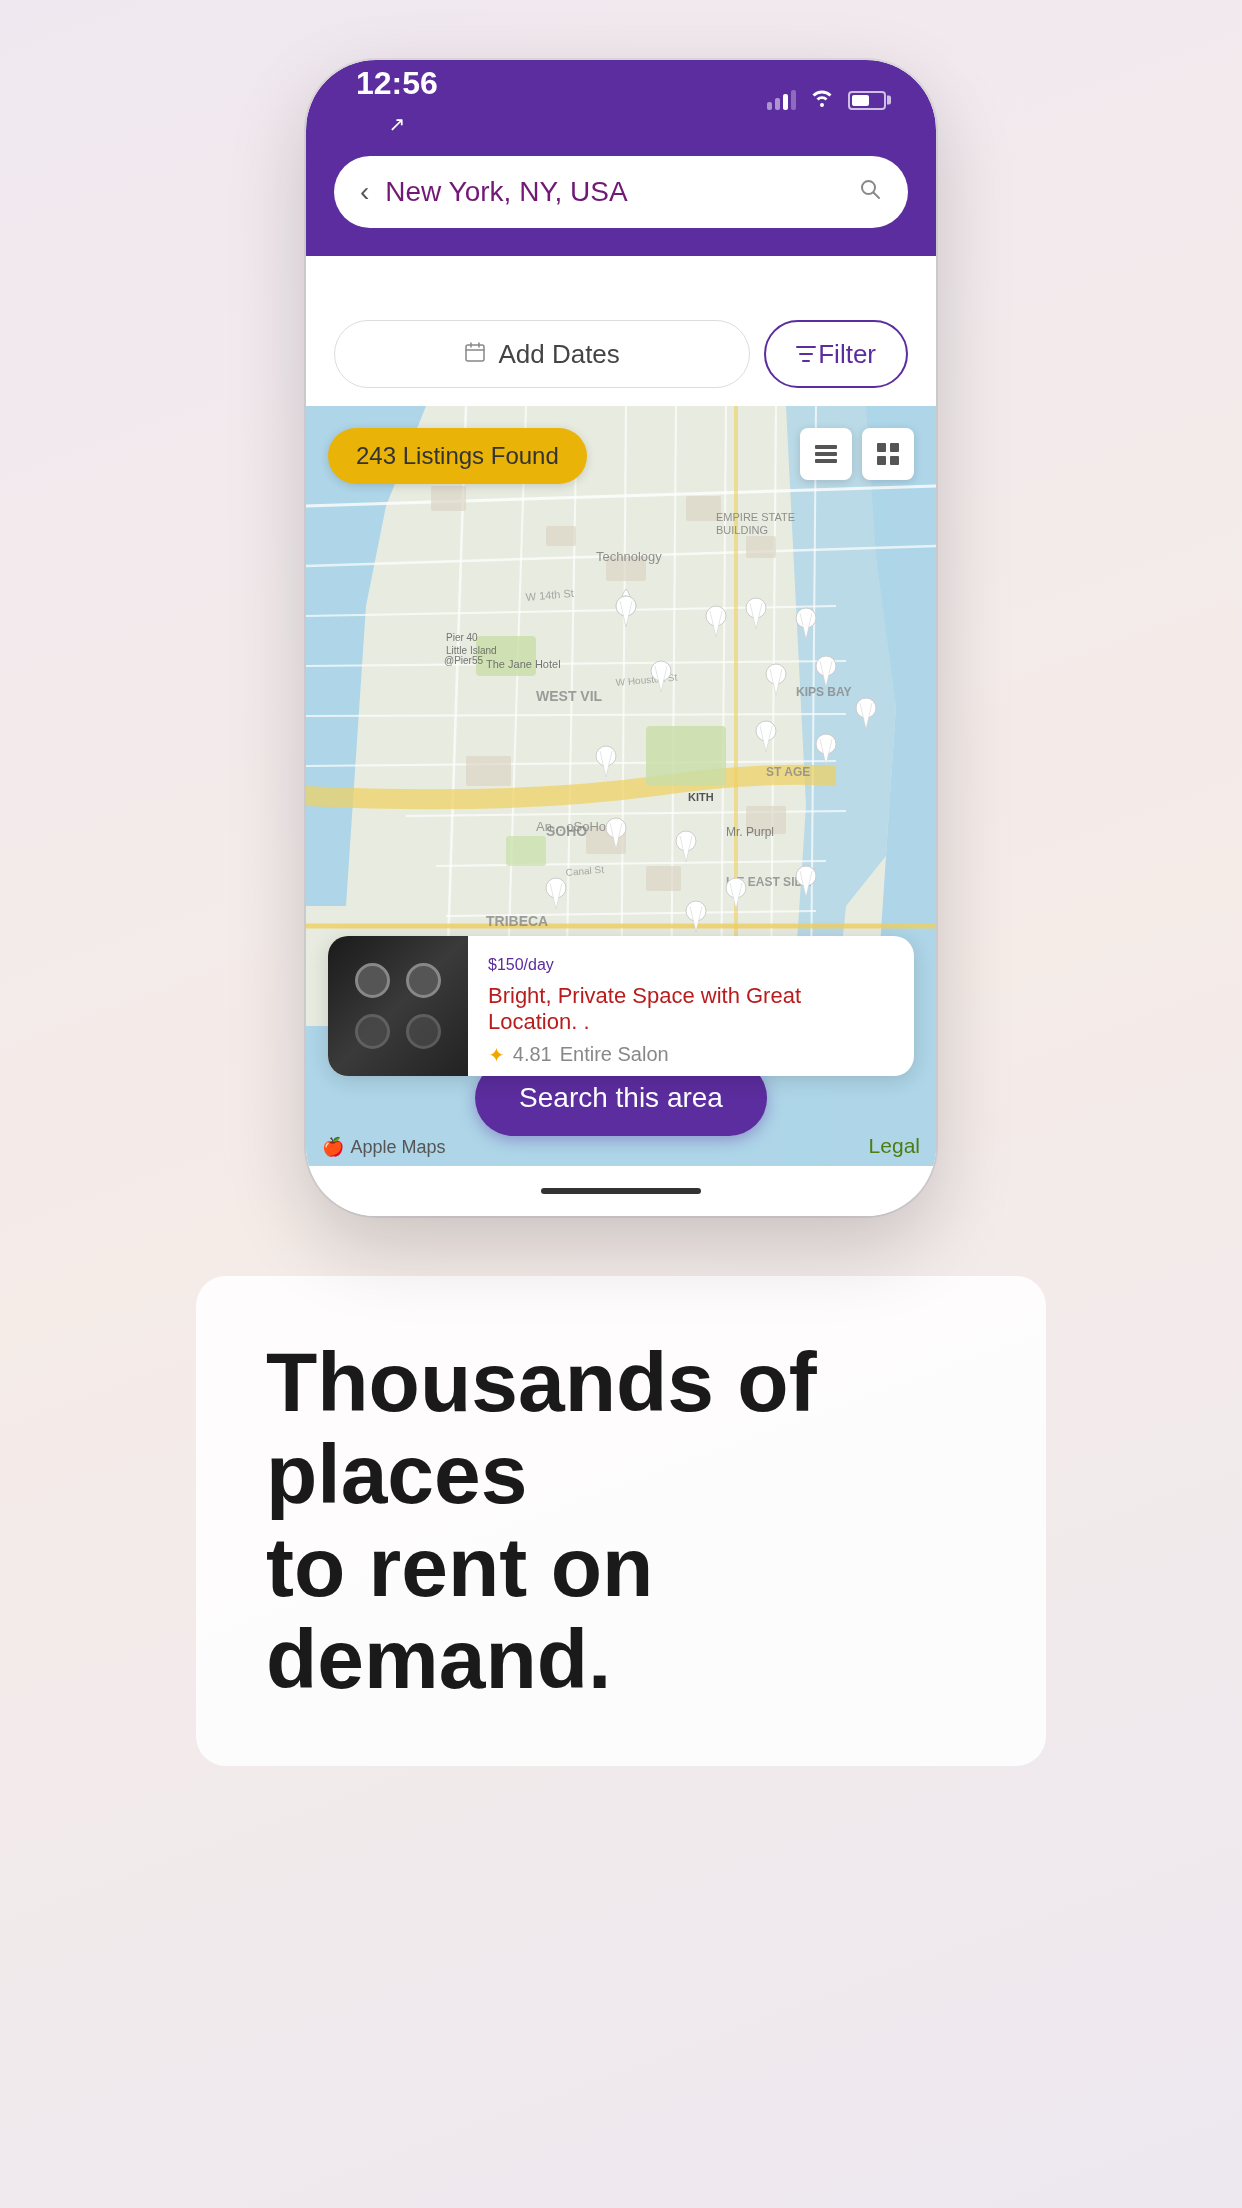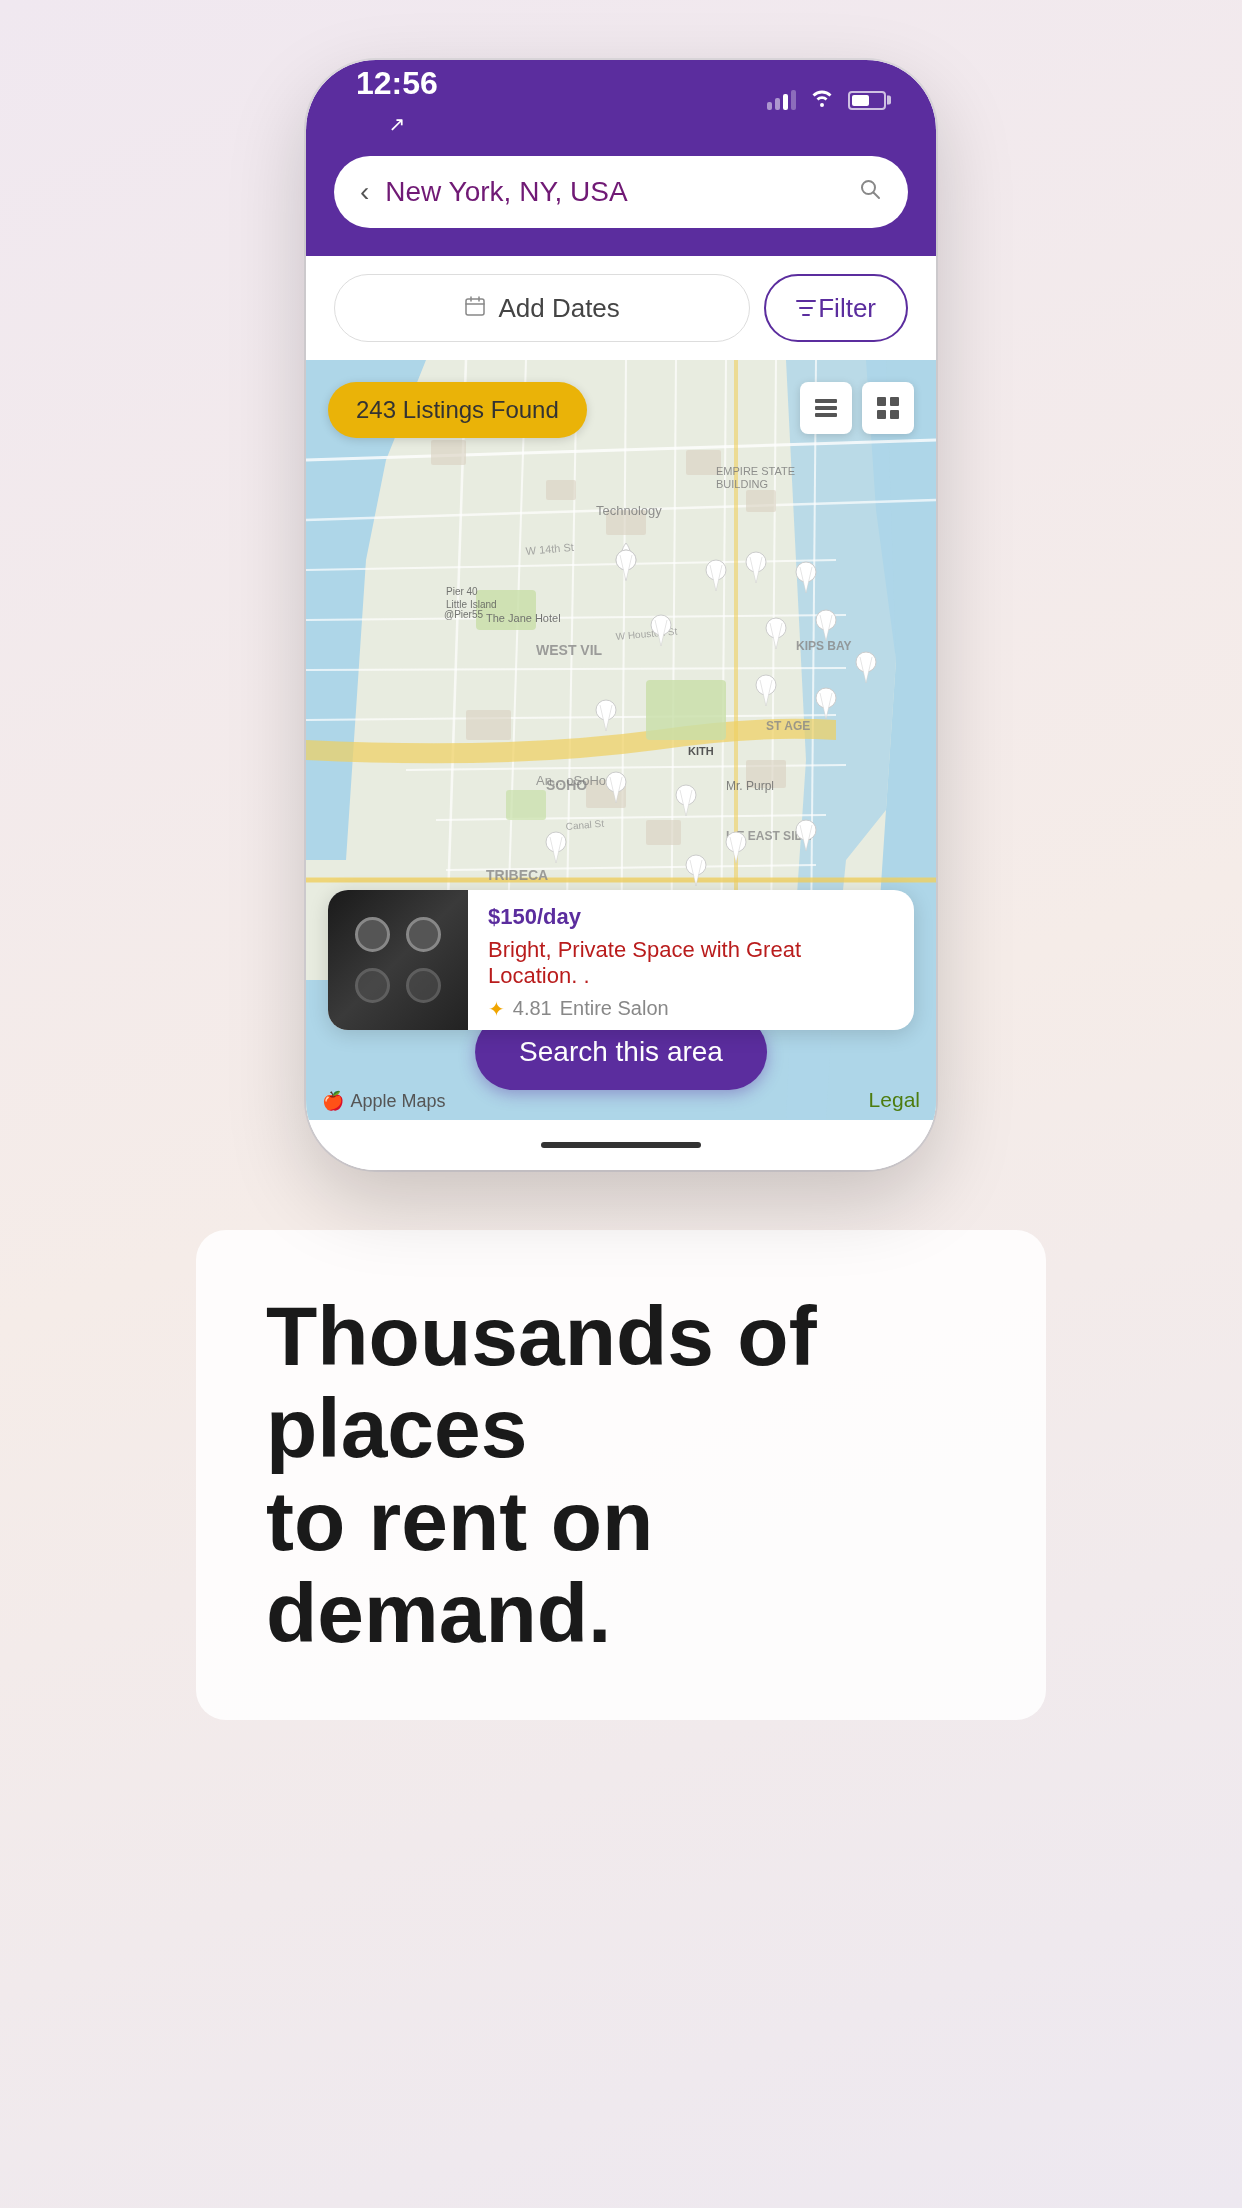--- a/index.html
+++ b/index.html
@@ -136,20 +136,21 @@
       font-size: 26px;
     }
 
     
     .filter-row {
       background: #fff;
       padding: 18px 28px;
       display: flex;
       gap: 14px;
       align-items: center;
+      margin-top: 46px;
     }
 
     .add-dates-btn {
       flex: 1;
       height: 68px;
       border: 1.5px solid #ddd;
       border-radius: 50px;
       background: #fff;
       display: flex;
       align-items: center;
@@ -291,22 +292,22 @@
       padding: 16px 20px;
     }
 
     .listing-price {
       font-size: 26px;
       color: #5b2d9e;
       font-weight: 600;
     }
 
     .listing-price span {
-      font-weight: 700;
-      font-size: 22px;
+      font-weight: 400;
+      font-size: 16px;
       color: #5b2d9e;
     }
 
     .listing-title {
       font-size: 22px;
       color: #b91c1c;
       margin-top: 6px;
     }
 
     .listing-meta {

